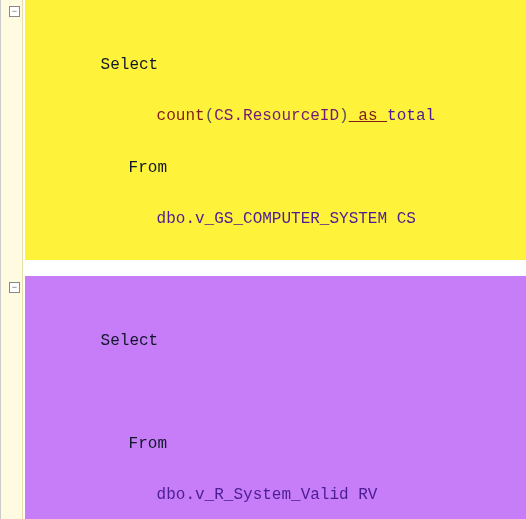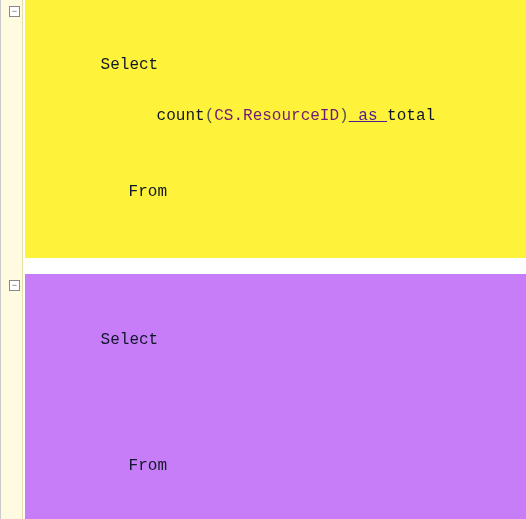--- a/index.html
+++ b/index.html
@@ -43,43 +43,45 @@
     border: 1px solid #888;
     background: #fff;
     font-size: 9px;
     line-height: 9px;
     text-align: center;
     color: #666;
     cursor: pointer;
     font-family: sans-serif;
   }
   .kw { color: #0f172a; }
-  .fn { color: #0f172a; }
+  .fn { color: #7f1d1d; }
   .paren { color: #555; }
   .ident { color: #701a75; }
-  .alias { color: #4c1d95; text-decoration: underline; }
-  .obj { color: #0f172a; }
+  .alias { color: #7f1d1d; text-decoration: underline; }
+  .obj { color: #4c1d95; }
   .indent1 { padding-left: 56px; display:inline-block; }
-  .indent2 { padding-left: 28px; display:inline-block;margin-top:24px; }
+  .indent2 { padding-left: 28px; display:inline-block; }
 </style>
 </head>
 <body>
 
 <div class="editor">
   <div class="gutter-strip"></div>
   <div class="editor-inner">
 
     <div class="query-block q1">
       <span class="fold-box">−</span>
       <span class="kw">Select</span><br>
       <span class="indent1"><span class="fn">count</span><span class="paren">(</span><span class="ident">CS.ResourceID</span><span class="paren">)</span><span class="alias"> as </span><span class="obj">total</span></span><br>
       <span class="kw indent2">From</span><br>
+      <span class="obj indent1">dbo.v_GS_COMPUTER_SYSTEM CS</span>
     </div>
 
     <div class="query-block q2">
       <span class="fold-box">−</span>
       <span class="kw">Select</span><br>
       <br>
       <span class="kw indent2">From</span><br>
+      <span class="obj indent1">dbo.v_R_System_Valid RV</span>
     </div>
 
   </div>
 </div>
 
 </body></html>

